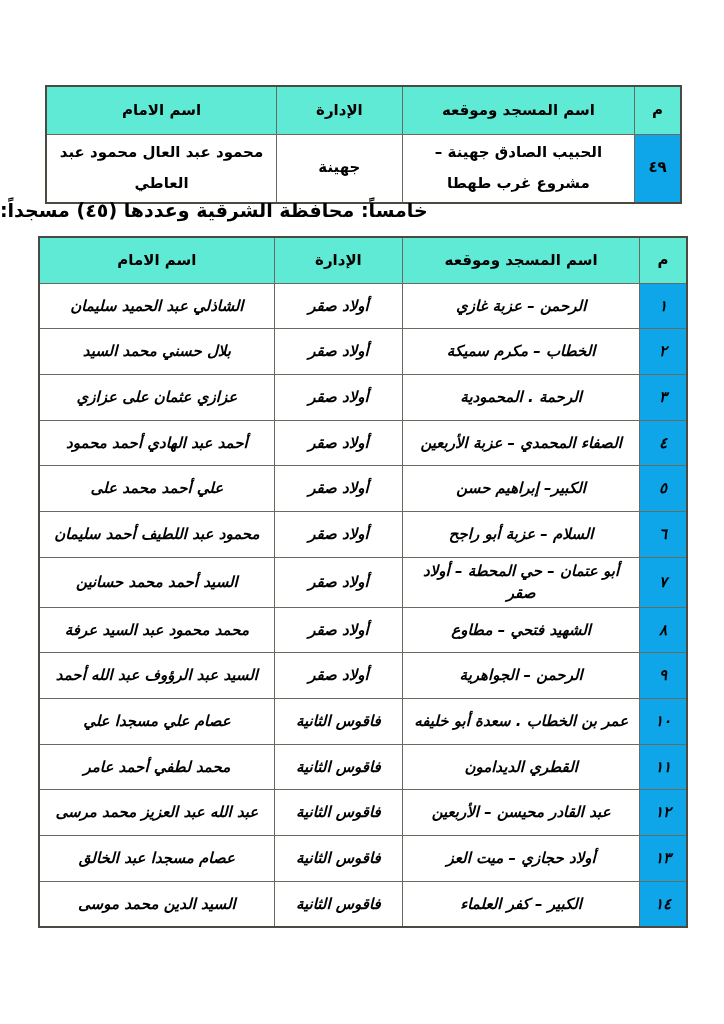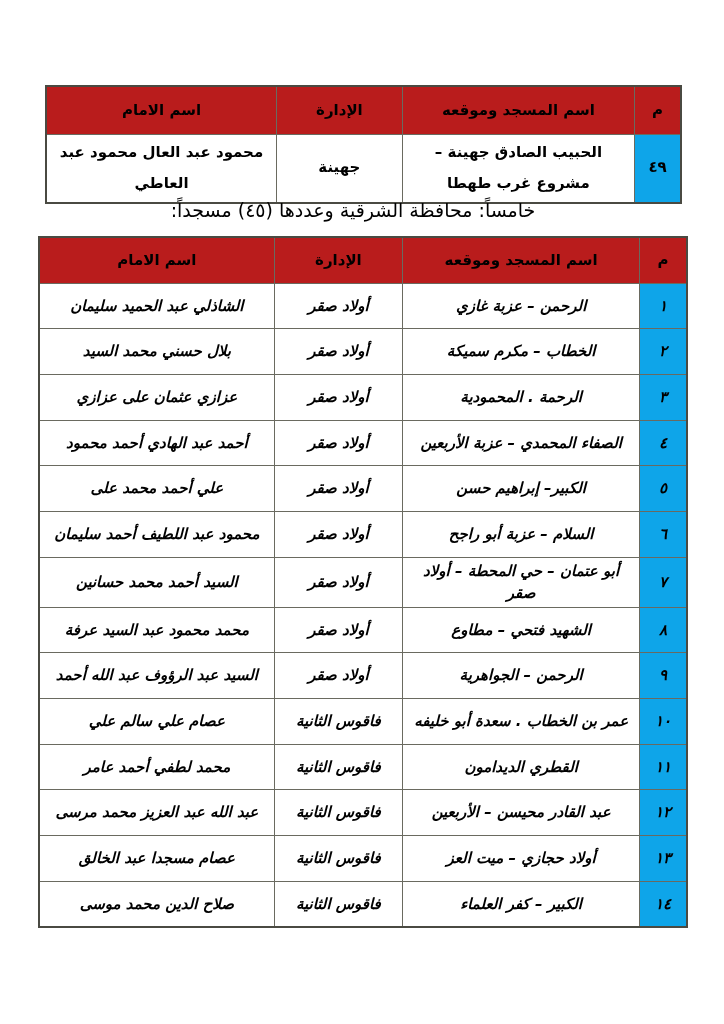--- a/index.html
+++ b/index.html
@@ -27,21 +27,21 @@
   table.tbl th, table.tbl td {
     border: 1px solid #6a6a60;
     text-align: center;
     vertical-align: middle;
     font-weight: 700;
     font-size: 15px;
     padding: 2px 6px;
     overflow: hidden;
   }
   table.tbl th {
-    background: #b91c1c;
+    background: #5eead4;
   }
   table.tbl td:first-child {
     background: #0ea5e9;
   }
   .tbl1 { top: 85px;  left: 45px; width: 637px; }
   .tbl1 thead tr { height: 48px; }
   .tbl1 tbody tr { height: 64px; }
   .tbl1 tbody td { line-height: 2.1; }
 
   .tbl2 { top: 236px; left: 38px; width: 650px; }
@@ -50,26 +50,26 @@
   .tbl2 tbody td { line-height: 1.5; font-style: italic; }
 
   .col-num    { width: 7.3%; }
   .col-mosque { width: 36.6%; }
   .col-admin  { width: 19.8%; }
   .col-imam   { width: 36.3%; }
 
   .heading {
     position: absolute;
     top: 199px;
-    left: 12px;
+    left: 0;
     width: 682px;
     direction: rtl;
-    text-align: center;
+    text-align: left;
     font-size: 19px;
-    font-weight: 400;
+    font-weight: 700;
     color: #000000;
     white-space: nowrap;
   }
 </style>
 </head>
 <body>
 
 <div class="page">
 
   <table class="tbl tbl1">
@@ -166,21 +166,21 @@
         <tr>
           <td>٩</td>
           <td>الرحمن – الجواهرية</td>
           <td>أولاد صقر</td>
           <td>السيد عبد الرؤوف عبد الله أحمد</td>
         </tr>
         <tr>
           <td>١٠</td>
           <td>عمر بن الخطاب . سعدة أبو خليفه</td>
           <td>فاقوس الثانية</td>
-          <td>عصام علي سالم علي</td>
+          <td>عصام علي مسجدا علي</td>
         </tr>
         <tr>
           <td>١١</td>
           <td>القطري الديدامون</td>
           <td>فاقوس الثانية</td>
           <td>محمد لطفي أحمد عامر</td>
         </tr>
         <tr>
           <td>١٢</td>
           <td>عبد القادر محيسن – الأربعين</td>
@@ -190,18 +190,18 @@
         <tr>
           <td>١٣</td>
           <td>أولاد حجازي – ميت العز</td>
           <td>فاقوس الثانية</td>
           <td>عصام مسجدا عبد الخالق</td>
         </tr>
         <tr>
           <td>١٤</td>
           <td>الكبير – كفر العلماء</td>
           <td>فاقوس الثانية</td>
-          <td>صلاح الدين محمد موسى</td>
+          <td>السيد الدين محمد موسى</td>
         </tr>
       </tbody>
   </table>
 
 </div>
 
 </body></html>

